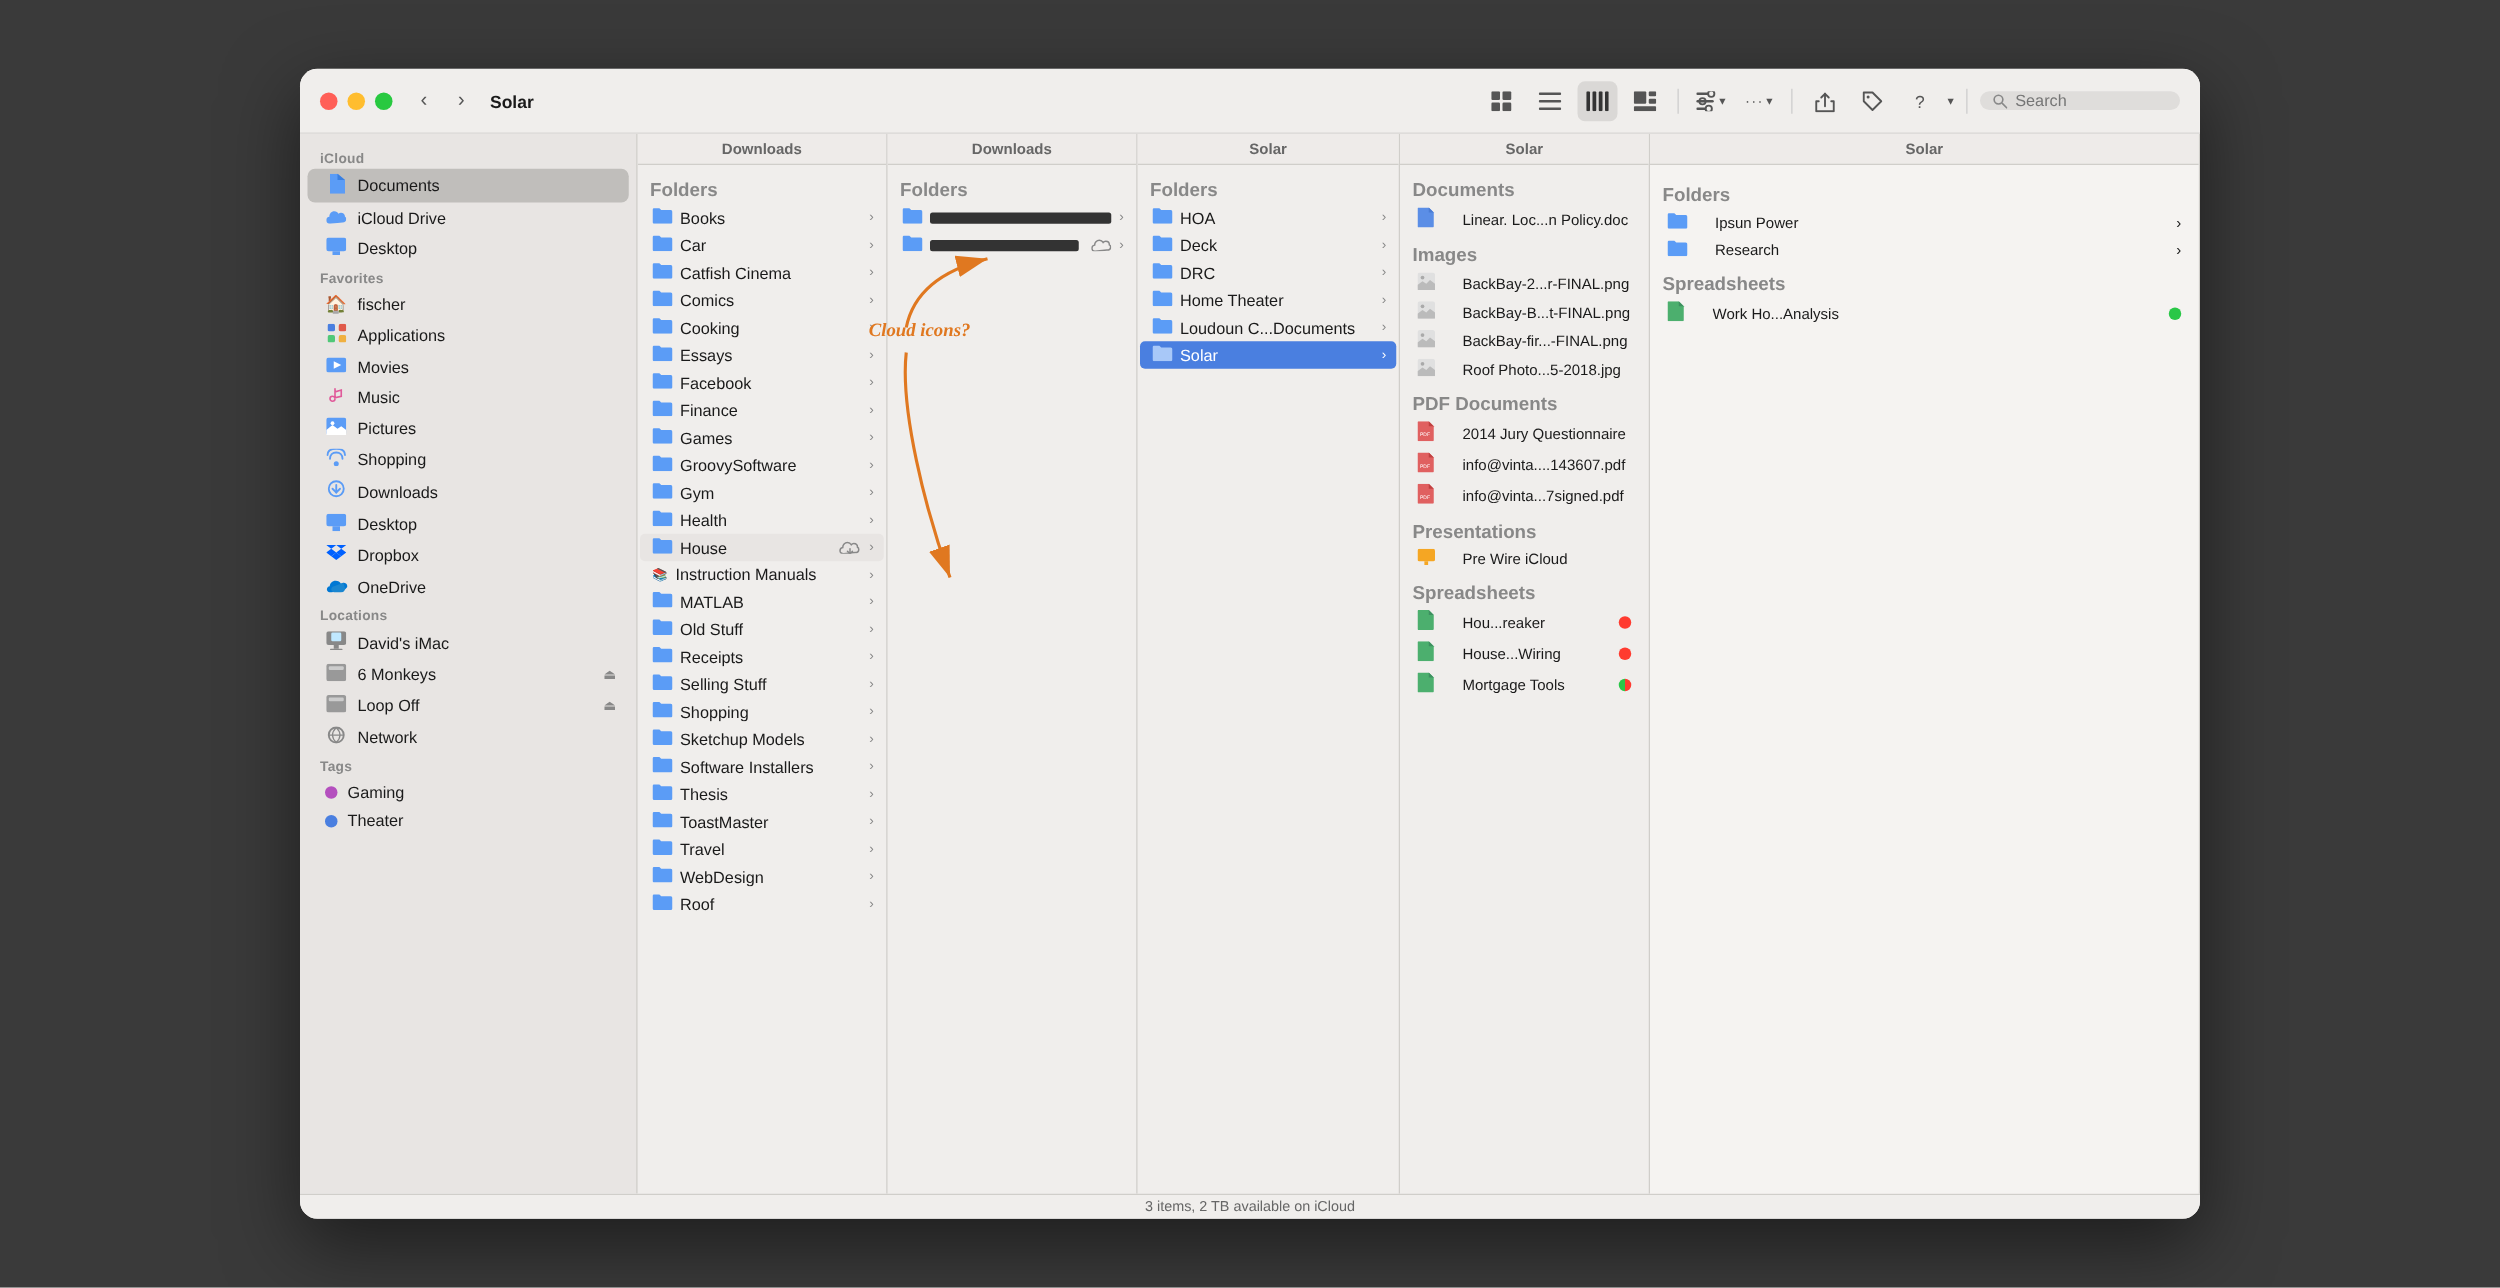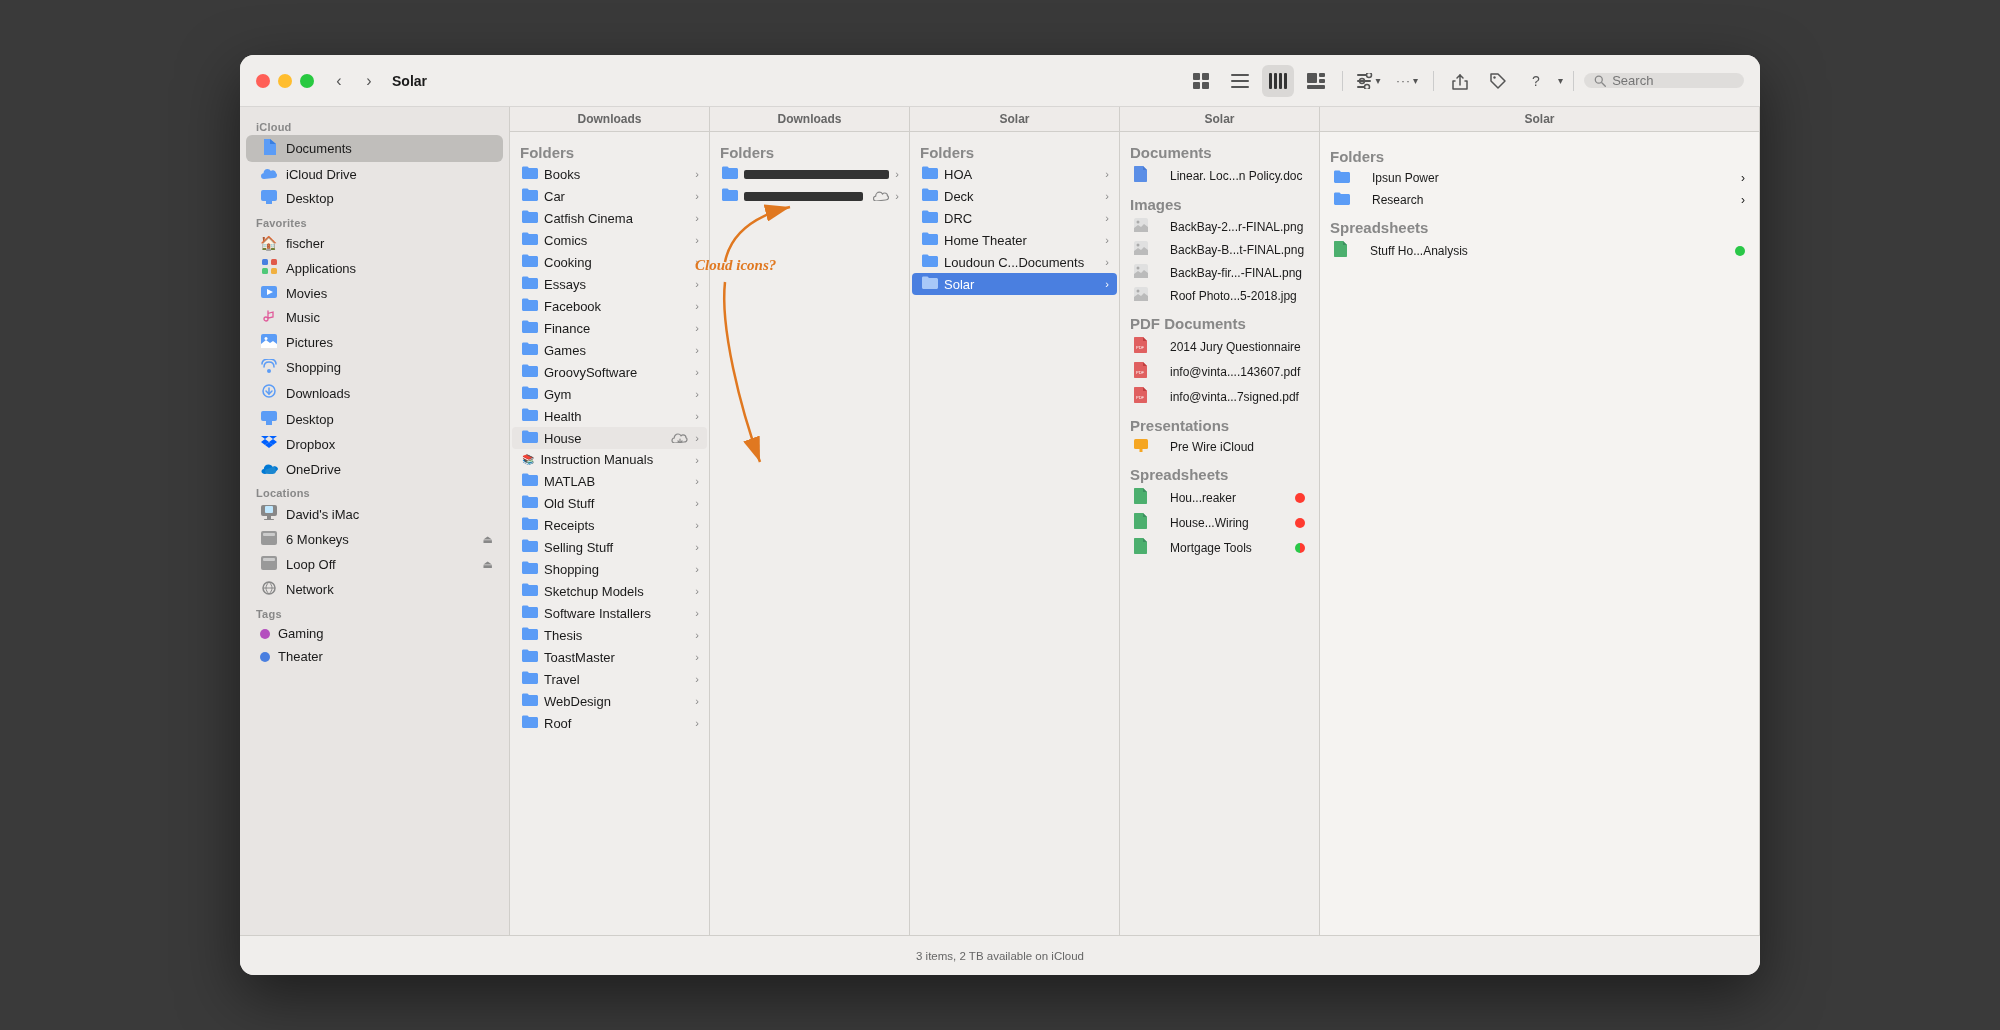--- a/index.html
+++ b/index.html
@@ -238,21 +238,21 @@
     }
     .status-green { background: #2ac748; }
     .status-red { background: #ff3b30; }
     .status-half {
       width: 10px; height: 10px; border-radius: 50%;
       background: linear-gradient(to right, #2ac748 50%, #ff3b30 50%);
       flex-shrink: 0;
     }
     
     .status-bar {
-      height: 40px;
+      height: 20px;
       background: #f0eeec;
       border-top: 1px solid #d0ceca;
       display: flex;
       align-items: center;
       justify-content: center;
       font-size: 11.5px;
       color: #666;
       flex-shrink: 0;
     }
     .finder-wrapper {
@@ -1052,21 +1052,21 @@
               <span class="chevron">›</span>
             </div>
             <div class="section-header">Spreadsheets</div>
             <div class="preview-item">
               <span class="pitem-icon">
                 <svg width="14" height="16" viewBox="0 0 14 16">
                     <path d="M1,0 L9,0 L13,4 L13,15 C13,15.6 12.6,16 12,16 L1,16 C0.4,16 0,15.6 0,15 L0,1 C0,0.4 0.4,0 1,0 Z" fill="#4caf6e"></path>
                     <path d="M9,0 L9,4 L13,4" fill="#3d9060" stroke="none"></path>
                   </svg>
               </span>
-              <span class="pitem-name">Stuff Ho...Analysis</span>
+              <span class="pitem-name">Work Ho...Analysis</span>
               <span class="status-dot status-green"></span>
             </div>
           </div>
         </div>
       </div>
     </div>
   </div>
 
   <div class="status-bar">
     <span>3 items, 2 TB available on iCloud</span>

